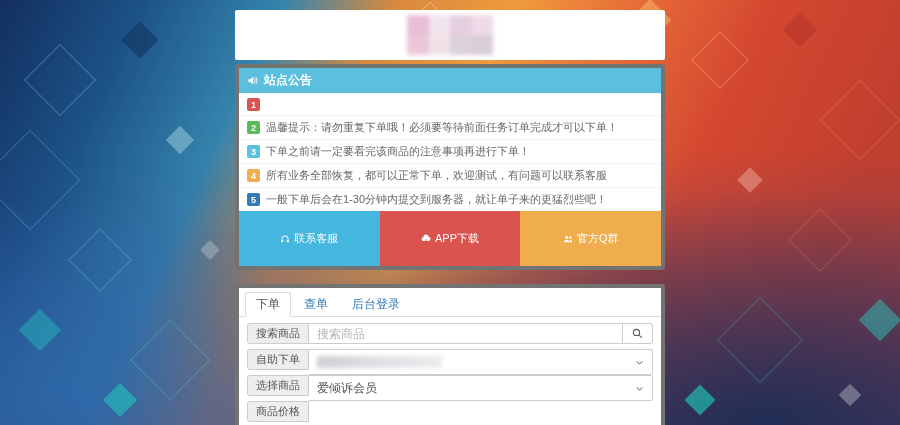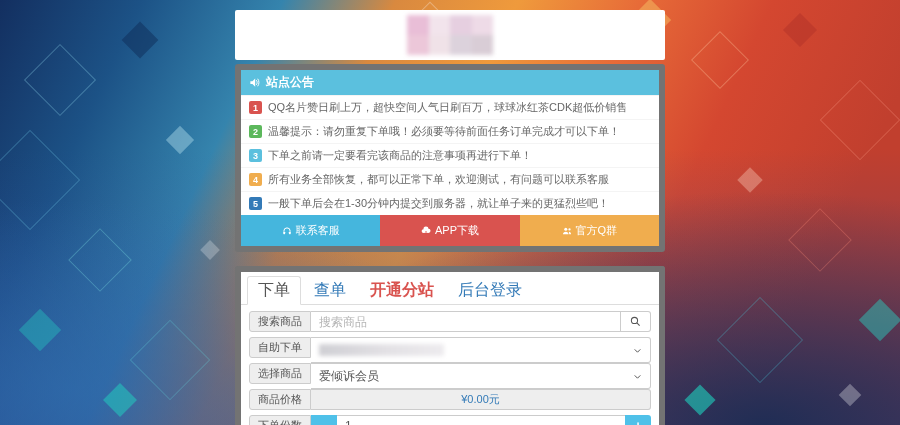--- a/index.html
+++ b/index.html
@@ -22,43 +22,43 @@
   .logo-blur span:nth-child(1){background:#e9bed7;}
   .logo-blur span:nth-child(2){background:#f2e4ec;}
   .logo-blur span:nth-child(3){background:#e6cfe0;}
   .logo-blur span:nth-child(4){background:#eedbe7;}
   .logo-blur span:nth-child(5){background:#ecc7d9;}
   .logo-blur span:nth-child(6){background:#f0e2e8;}
   .logo-blur span:nth-child(7){background:#dcd2dc;}
   .logo-blur span:nth-child(8){background:#d9cdd6;}
 
   
-  .panel { margin-top:4px; border:6px solid #737373; border-radius:3px;
+  .panel { margin-top:4px; border:4px solid #737373; border-radius:3px;
     overflow:hidden; background:#f97316; }
   .panel-head { background:#5bc0de; color:#fff; font-size:12px; font-weight:bold;
     padding:4px 8px; display:flex; align-items:center; gap:6px; }
   .panel-head svg { flex:none; }
 
   .notice-item { display:flex; align-items:center; gap:6px; padding:4px 8px;
     font-size:11px; color:#666; border-top:1px solid #f4f4f4; background:#fff;
     white-space:nowrap; overflow:hidden; }
   .badge { width:13px; height:13px; border-radius:2px; color:#fff; font-size:9px;
     font-weight:bold; display:flex; align-items:center; justify-content:center; flex:none; }
   .b1{background:#d9534f} .b2{background:#5cb85c} .b3{background:#5bc0de}
   .b4{background:#f0ad4e} .b5{background:#337ab7}
 
   .contact-row { display:flex; }
-  .contact-btn { flex:1; color:#fff; font-size:11px; padding:8px 0;
+  .contact-btn { flex:1; color:#fff; font-size:11px; padding:20px 0;
     display:flex; align-items:center; justify-content:center; gap:4px; cursor:pointer; }
   .cb1{background:#45b6dd} .cb2{background:#f0ad4e} .cb3{background:#d9534f}
 
   .order-panel { margin-top:14px; border-radius:3px 3px 0 0; border-bottom:none; }
 
   .tabs { display:flex; gap:2px; padding:4px 6px 0; border-bottom:1px solid #ddd;
-    font-size:16px; background:#fff; }
+    font-size:12px; background:#fff; }
   .tab { padding:3px 10px; border:1px solid transparent; border-radius:3px 3px 0 0;
     margin-bottom:-1px; cursor:pointer; }
   .tab.active { border-color:#ddd #ddd #fff; color:#555; background:#fff; }
   .tab.link { color:#337ab7; }
   .tab.danger { color:#d9534f; font-weight:bold; }
 
   .form { padding:6px 8px 10px; background:#fff; }
   .row { display:flex; margin-bottom:5px; height:21px; font-size:12px; }
   .addon { background:#eee; border:1px solid #ccc; color:#555; padding:0 8px;
     display:flex; align-items:center; border-radius:3px 0 0 3px; white-space:nowrap;
@@ -165,21 +165,20 @@
     <div class="panel-head">
       <svg width="11" height="11" viewBox="0 0 16 16">
         <path d="M2 6h3l4-4v12l-4-4H2z" fill="#fff"></path>
         <path d="M11 5c1.2 1.6 1.2 4.4 0 6M13 3c2 2.6 2 7.4 0 10" stroke="#fff" stroke-width="1.4" fill="none" stroke-linecap="round"></path>
       </svg>
       <span>站点公告</span>
     </div>
 
     <div class="notice-item">
       <span class="badge b1">1</span>
-      <span>QQ名片赞日刷上万，超快空间人气日刷百万，球球冰红茶CDK超低价销售</span>
     </div>
     <div class="notice-item">
       <span class="badge b2">2</span>
       <span>温馨提示：请勿重复下单哦！必须要等待前面任务订单完成才可以下单！</span>
     </div>
     <div class="notice-item">
       <span class="badge b3">3</span>
       <span>下单之前请一定要看完该商品的注意事项再进行下单！</span>
     </div>
     <div class="notice-item">
@@ -217,21 +216,20 @@
         <span>官方Q群</span>
       </div>
     </div>
   </div>
 
   <div class="panel order-panel">
 
     <div class="tabs">
       <span class="tab active">下单</span>
       <span class="tab link">查单</span>
-      <span class="tab danger">开通分站</span>
       <span class="tab link">后台登录</span>
     </div>
 
     <div class="form">
 
       <div class="row">
         <span class="addon">搜索商品</span>
         <input type="text" class="flat" placeholder="搜索商品" style="">
         <button class="search-btn">
           <svg width="11" height="11" viewBox="0 0 16 16">
@@ -256,21 +254,20 @@
         <div class="select">
           <span>爱倾诉会员</span>
           <svg width="9" height="9" viewBox="0 0 16 16">
             <path d="M3 6l5 5 5-5" stroke="#444" stroke-width="1.6" fill="none"></path>
           </svg>
         </div>
       </div>
 
       <div class="row">
         <span class="addon">商品价格</span>
-        <div class="price-box">¥0.00元</div>
       </div>
 
       <div class="row">
         <span class="addon">下单份数</span>
         <button class="qty-btn">−</button>
         <input type="text" class="mid" value="1" style="">
         <button class="qty-btn plus">+</button>
       </div>
 
     </div>

